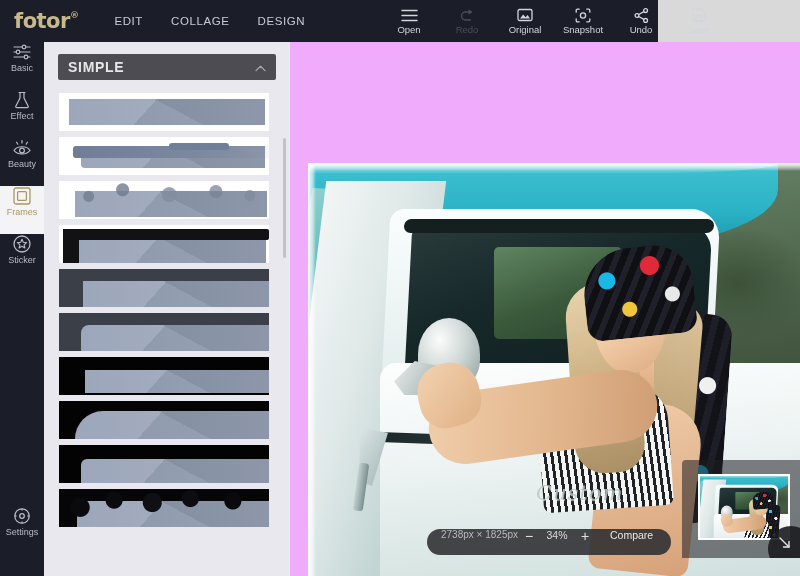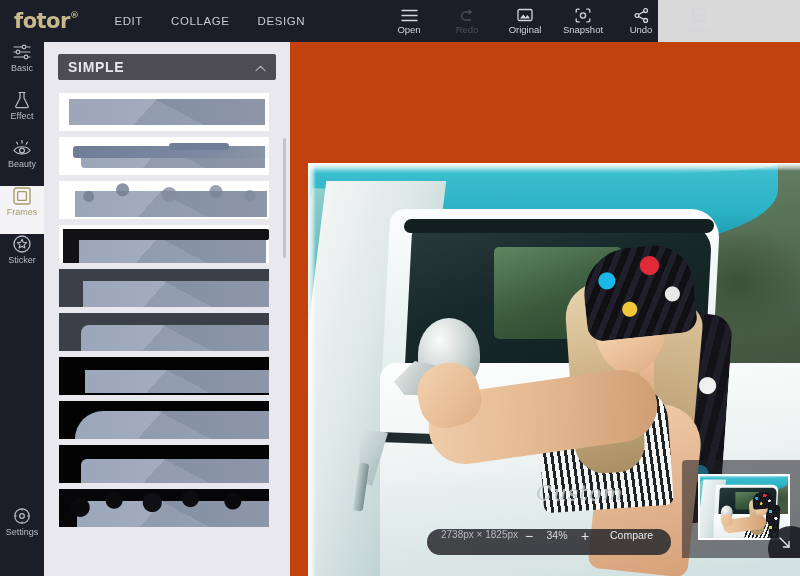--- a/index.html
+++ b/index.html
@@ -88,21 +88,21 @@
   }
   
   .panel-scroll {
     position:absolute; left:239px; top:96px; width:3px; height:120px;
     background:#c2c2cc; border-radius:2px; cursor:pointer;
   }
 
   
   .canvas {
     position:absolute; left:290px; top:42px; width:510px; height:534px;
-    background:#c2410c; z-index:10; overflow:hidden;
+    background:#f0abfc; z-index:10; overflow:hidden;
   }
   .photo {
     position:absolute; left:18px; top:121px; width:492px; height:413px;
     overflow:hidden; background:#0d1a1c;
   }
 
   
   .scene { position:absolute; inset:0; }
   .sky-trees {
     position:absolute; inset:0;

